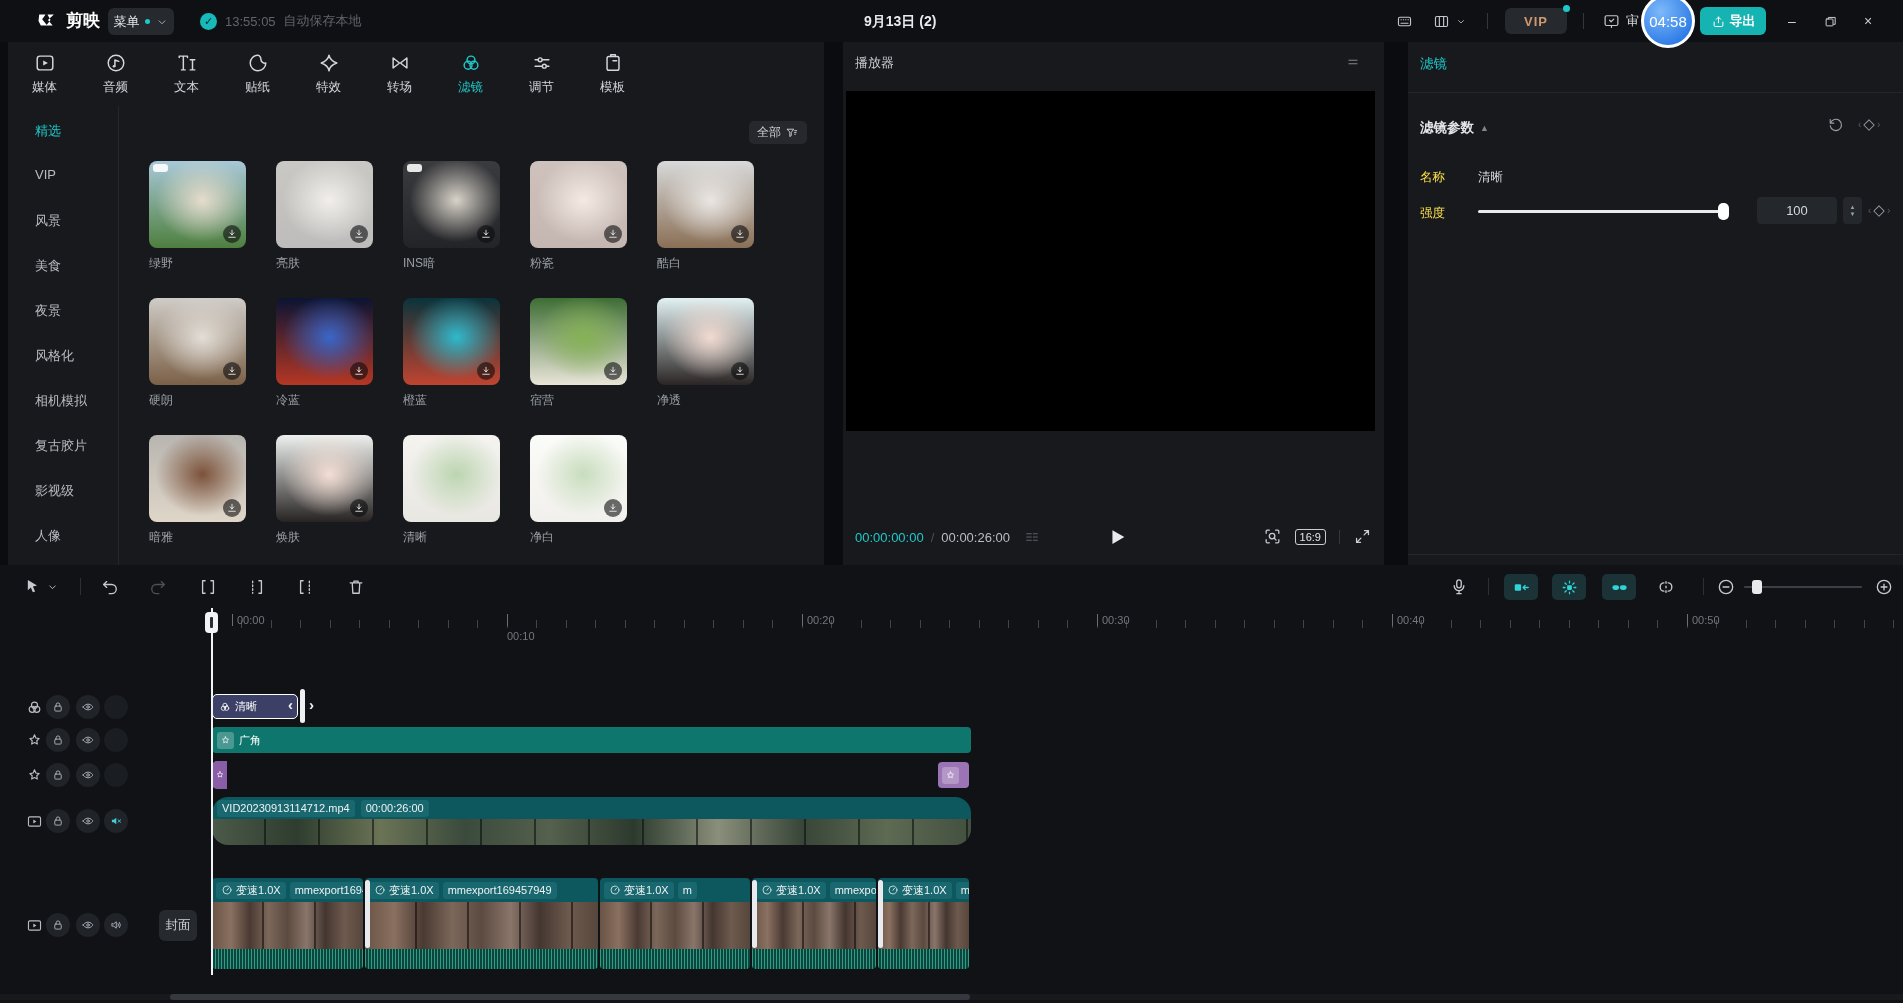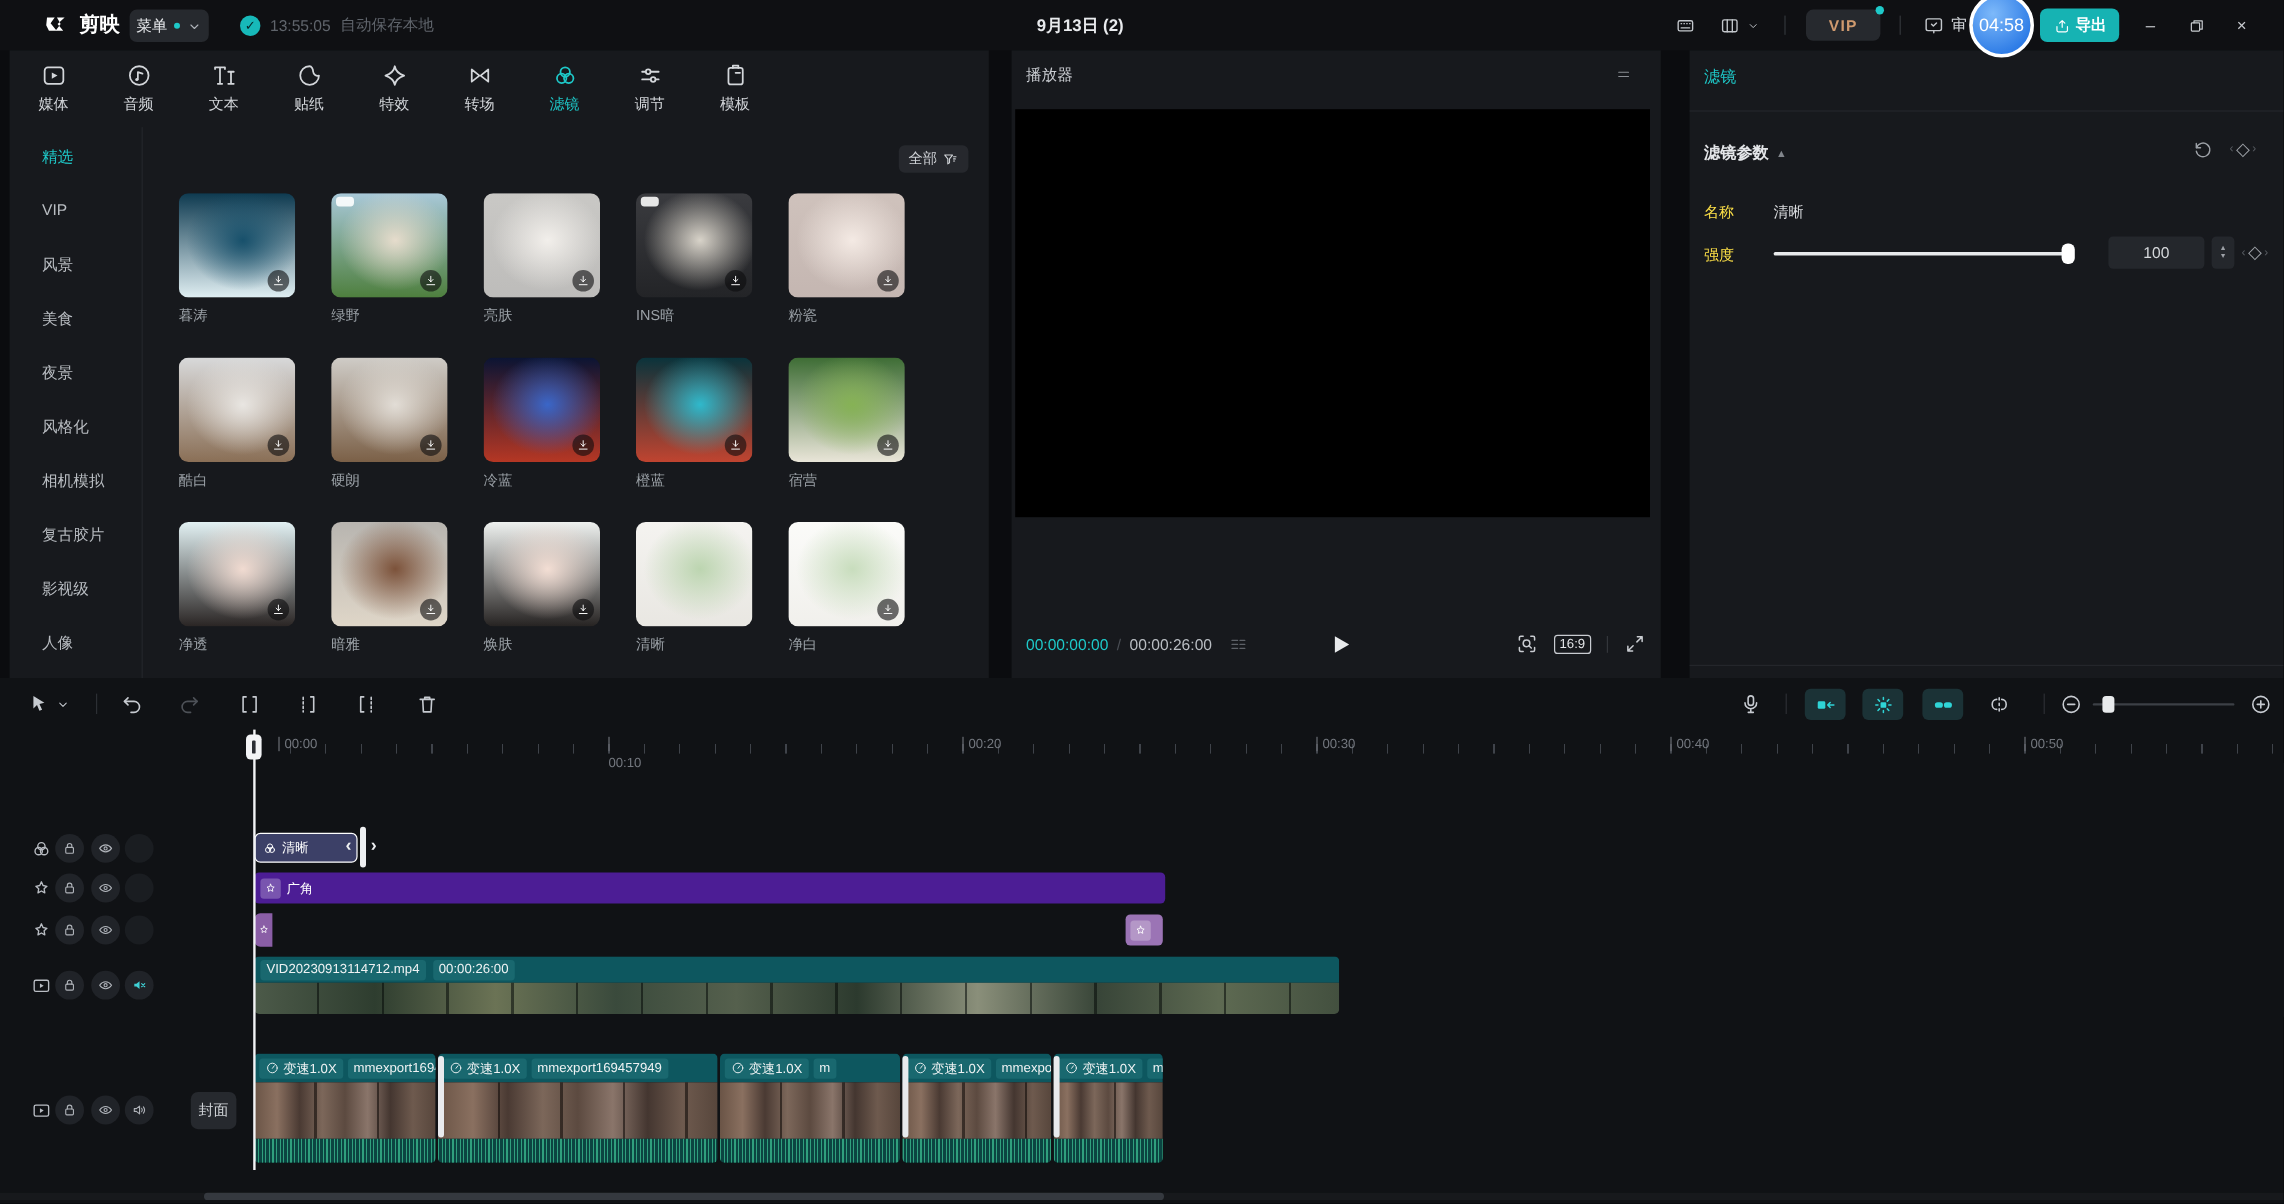--- a/index.html
+++ b/index.html
@@ -119,27 +119,27 @@
   #cover-btn{left:159px;top:345px;width:38px;height:31px;background:#26292e;border-radius:6px;display:flex;align-items:center;justify-content:center;color:#cfd2d6;font-size:12.5px}
 
   
   #filter-clip{left:212px;top:129px;width:86px;height:25px;background:#3c4067;border:1.5px solid #fff;border-radius:5px;
      box-sizing:border-box;display:flex;align-items:center;gap:4px;padding:0 6px;color:#fff;font-size:11px;z-index:5}
   #filter-clip .ic{width:12px;height:12px}
   .trim{position:absolute;color:#eef0f2;font-size:15px;font-weight:bold;z-index:6}
   #trim-l{left:288px;top:131px}
   #trim-bar{left:300px;top:124px;width:5px;height:34px;border-radius:2.5px;background:#eef0f2;z-index:6}
   #trim-r{left:309px;top:131px}
-  #effect-clip{left:212px;top:162px;width:759px;height:26px;background:#4c1d95;border-radius:4px;display:flex;align-items:center;gap:5px;padding:0 5px;box-sizing:border-box;color:#fff;font-size:11px}
+  #effect-clip{left:212px;top:162px;width:759px;height:26px;background:#0f766e;border-radius:4px;display:flex;align-items:center;gap:5px;padding:0 5px;box-sizing:border-box;color:#fff;font-size:11px}
   .echip{width:17px;height:17px;border-radius:3px;background:rgba(255,255,255,.25);display:flex;align-items:center;justify-content:center;flex:none}
   .echip .ic{width:11px;height:11px;color:#fff}
   #effect-stub{left:212px;top:196px;width:15px;height:28px;background:#8a5ea6;border-radius:5px 0 0 5px;display:flex;align-items:center;padding-left:3px;box-sizing:border-box}
   #effect-clip2{left:938px;top:197px;width:31px;height:26px;background:#9b74b5;border-radius:4px;display:flex;align-items:center;gap:3px;padding:0 4px;box-sizing:border-box}
 
-  #video-clip{left:212px;top:232px;width:904px;height:48px;border-radius:4px;overflow:hidden}
+  #video-clip{left:212px;top:232px;width:759px;height:48px;border-radius:16px;overflow:hidden}
   #video-clip .vhead{height:22px;background:#0d575f;display:flex;align-items:center;gap:6px;padding:0 5px}
   .chip{height:17px;background:#19686f;border-radius:3px;display:flex;align-items:center;gap:3px;padding:0 5px;color:#eef2f3;font-size:11px;white-space:nowrap}
   .film{height:26px;background:
      repeating-linear-gradient(90deg,transparent 0 52px,rgba(5,10,8,.55) 52px 54px),
      linear-gradient(90deg,#4c5a49,#2e3d2f,#6b7355,#3a4a3c,#55604d,#2c3a2e,#8a8f7a,#384538,#5e6a52,#43503f)}
   #audio-track{left:212px;top:313px;display:flex;gap:2px}
   .aclip{border-radius:4px;overflow:hidden;flex:none}
   .aclip-h{height:24px;background:#0d575f;display:flex;align-items:center;gap:4px;padding:0 4px;overflow:hidden}
   .chip .ic{width:12px;height:12px;color:#eef2f3;flex:none}
   .film.warm{height:47px;background:
@@ -341,32 +341,20 @@
   <div id="all-filter">
     <span>全部</span>
     <span class="ic">
       <svg viewBox="0 0 24 24">
           <path d="M4 5.5h11l-4.3 5.4v5.6l-2.4 1.6v-7.2zM16.5 8h3.5M16.5 11h2.5M16.5 14h1.5"></path>
         </svg>
       </span>
   </div>
   <div id="filter-grid">
       <div class="fcard">
-        <div class="fthumb" style="background:radial-gradient(ellipse at 55% 45%, #17506b 0%, #17506b00 62%), linear-gradient(180deg, #0e3a50, #dfeef2)">
-          <span class="fdl">
-            <span class="ic">
-              <svg viewBox="0 0 24 24">
-                <path d="M12 4.5v9m0 0l-3.8-3.8M12 13.5l3.8-3.8M5.5 18.5h13"></path>
-              </svg>
-            </span>
-          </span>
-        </div>
-        <div class="fname">暮涛</div>
-      </div>
-      <div class="fcard">
         <div class="fthumb" style="background:radial-gradient(ellipse at 55% 45%, #e6dccc 0%, #e6dccc00 62%), linear-gradient(180deg, #a8c8d8, #4e7f3e)">
           <span class="fbadge"></span>
           <span class="fdl">
             <span class="ic">
               <svg viewBox="0 0 24 24">
                 <path d="M12 4.5v9m0 0l-3.8-3.8M12 13.5l3.8-3.8M5.5 18.5h13"></path>
               </svg>
             </span>
           </span>
         </div>

